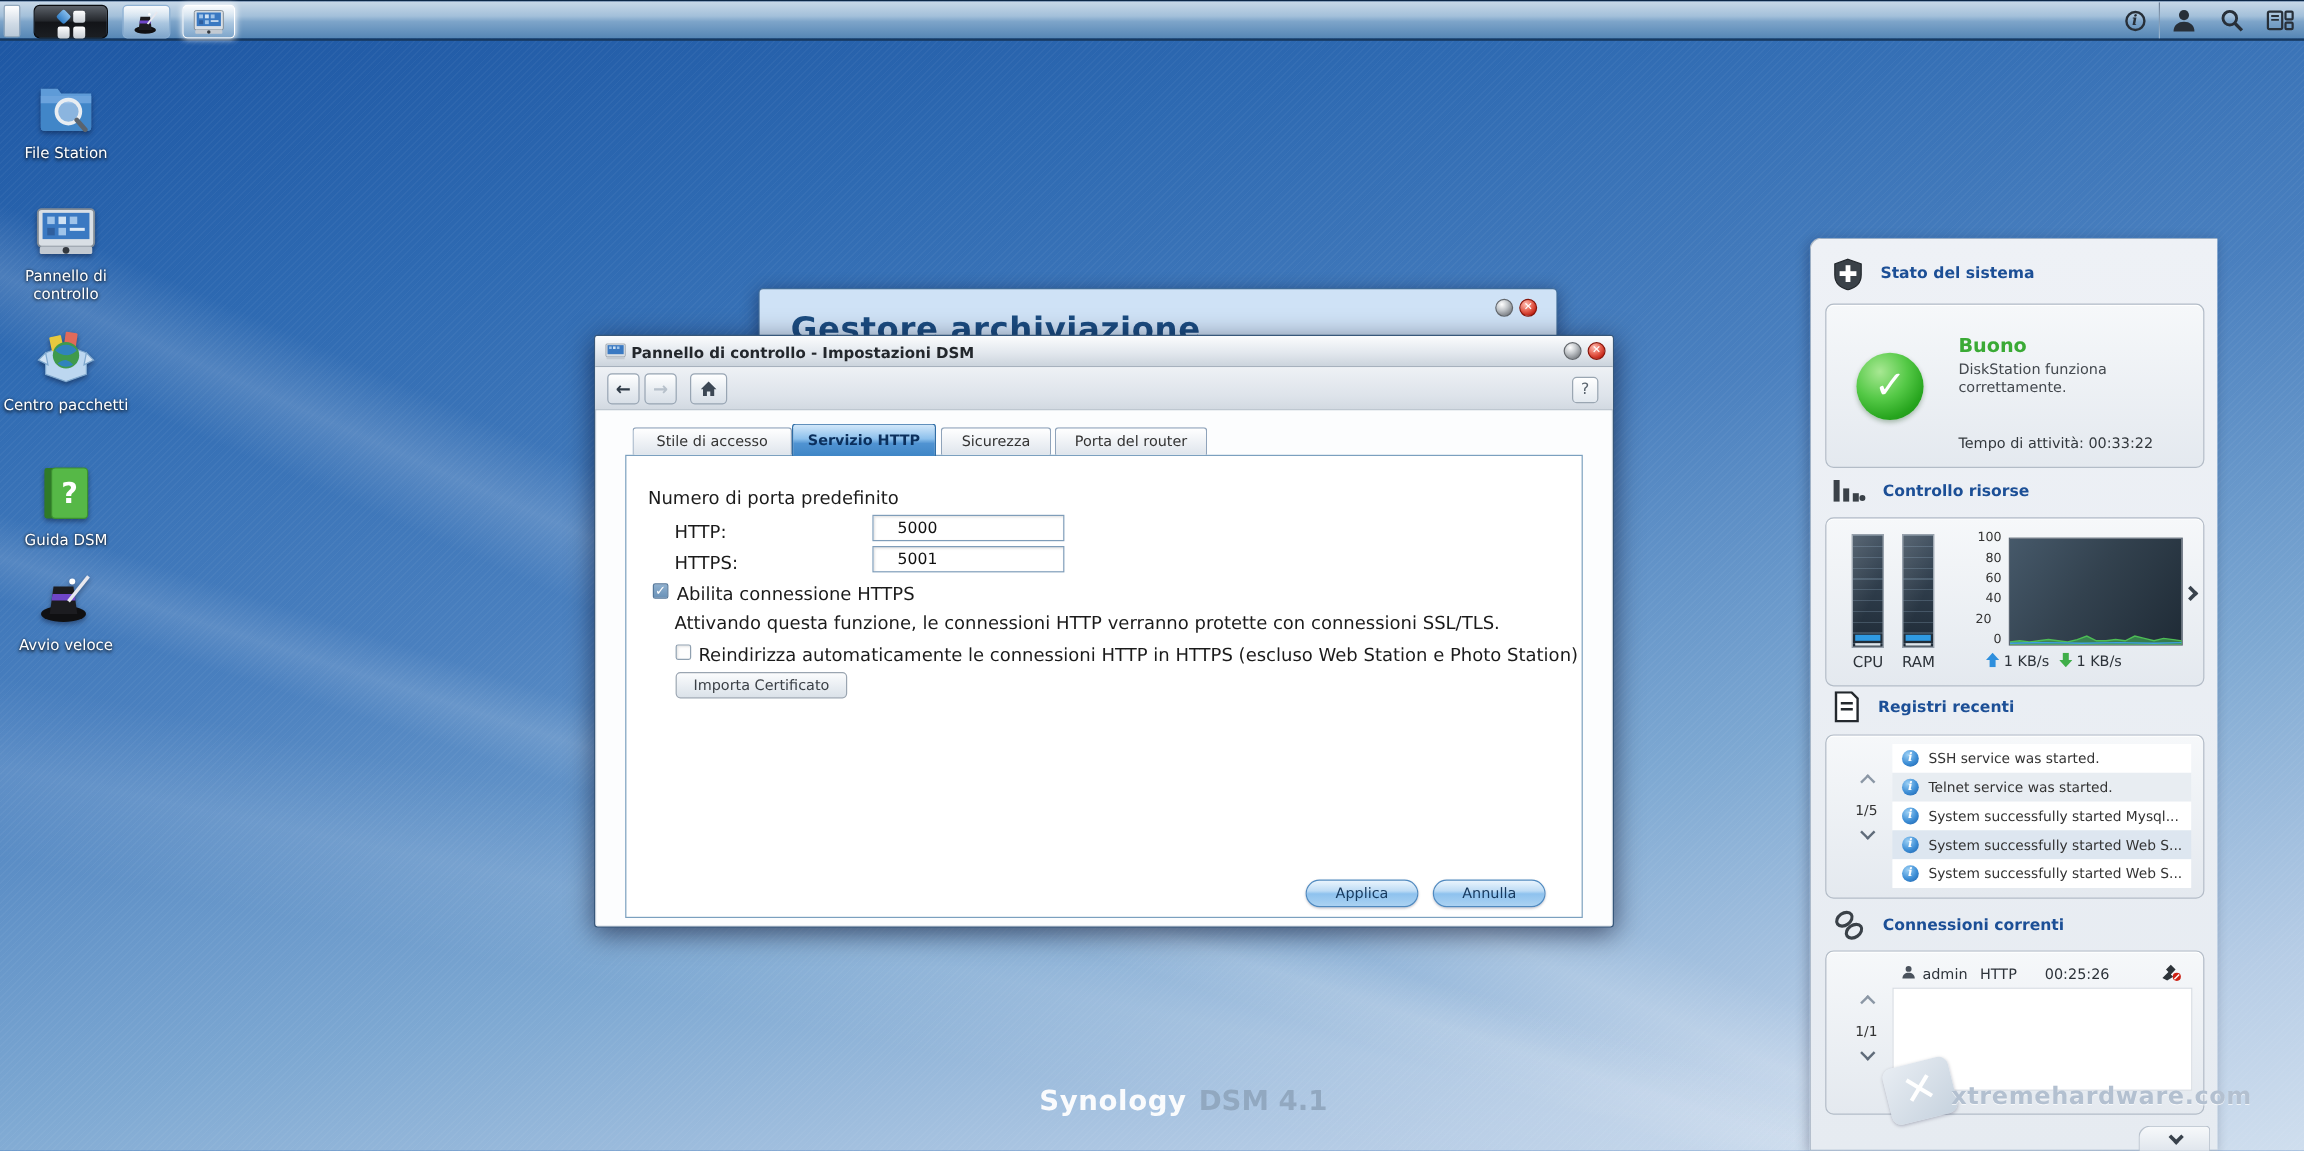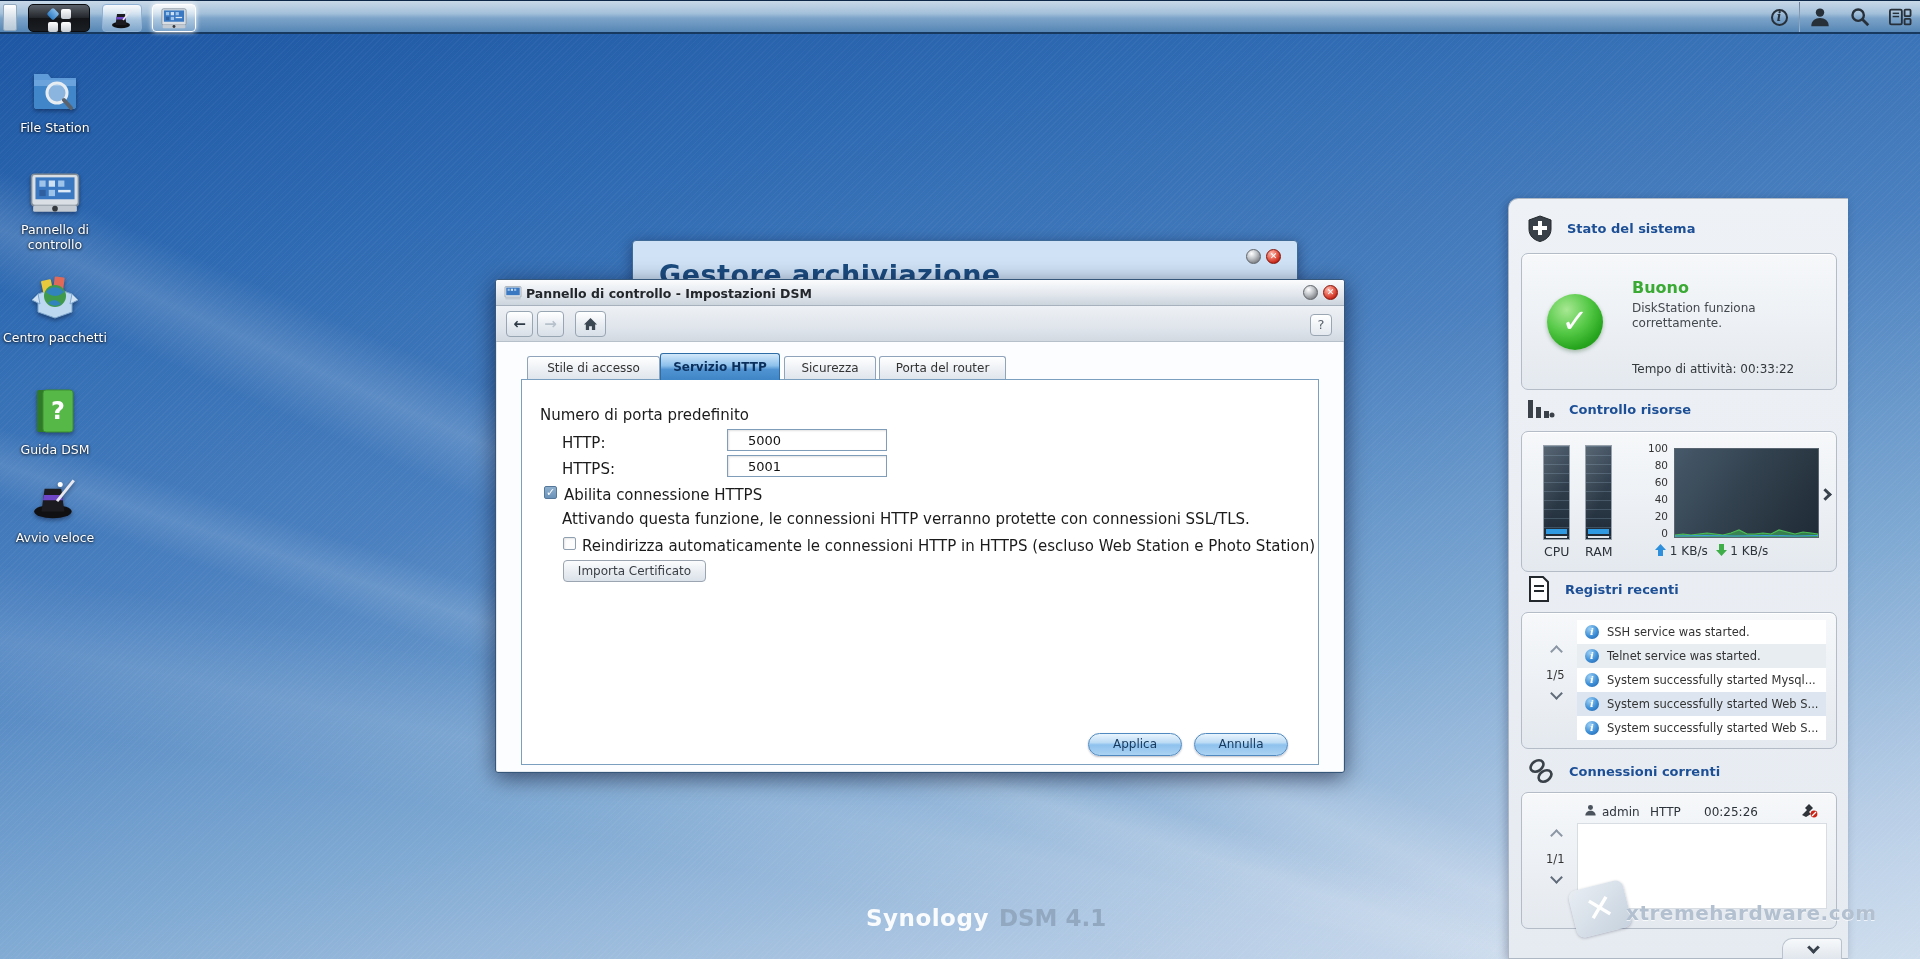--- a/index.html
+++ b/index.html
@@ -366,21 +366,21 @@
       <div class="gauge" style="left:63px;">
           <div class="gauge-fill"></div>
           <div class="gauge-base"></div>
         </div>
       <div class="gauge-label" style="left:22px;">CPU</div>
       <div class="gauge-label" style="left:63px;">RAM</div>
       <div class="tick" style="left:116px; top:10px;text-align:right;">100</div>
       <div class="tick" style="left:116px; top:27px;">80</div>
       <div class="tick" style="left:116px; top:44px;">60</div>
       <div class="tick" style="left:116px; top:61px;">40</div>
-      <div class="tick" style="left:116px; top:78px;">20</div>
+      <div class="tick" style="left:116px; top:78px;text-align:center;">20</div>
       <div class="tick" style="left:116px; top:95px;">0</div>
       <div class="net-chart">
         <svg width="143" height="88" viewBox="0 0 143 88" preserveAspectRatio="none">
           <path d="M0 86 L8 85 L16 86 L24 85 L32 84 L40 85 L48 86 L56 84 L64 81 L72 85 L80 85 L88 84 L96 85 L104 81 L112 83 L120 85 L128 83 L136 84 L143 85 L143 88 L0 88 Z" fill="rgba(70,190,90,0.55)" stroke="#4dbd55" stroke-width="1.2"></path>
           <path d="M0 87 L30 86.5 L60 87 L90 86.5 L120 87 L143 86.5" fill="none" stroke="#3f9fe0" stroke-width="1.2"></path>
         </svg>
       </div>
       <div style="position:absolute; left:133px; top:112px; font-size:12px; color:#2d333a;">
         <svg width="11" height="12" viewBox="0 0 11 12" style="vertical-align:-1px;">
           <path d="M5.5 0 L11 6 H8 V12 H3 V6 H0 Z" fill="#2e8fdd"></path>

